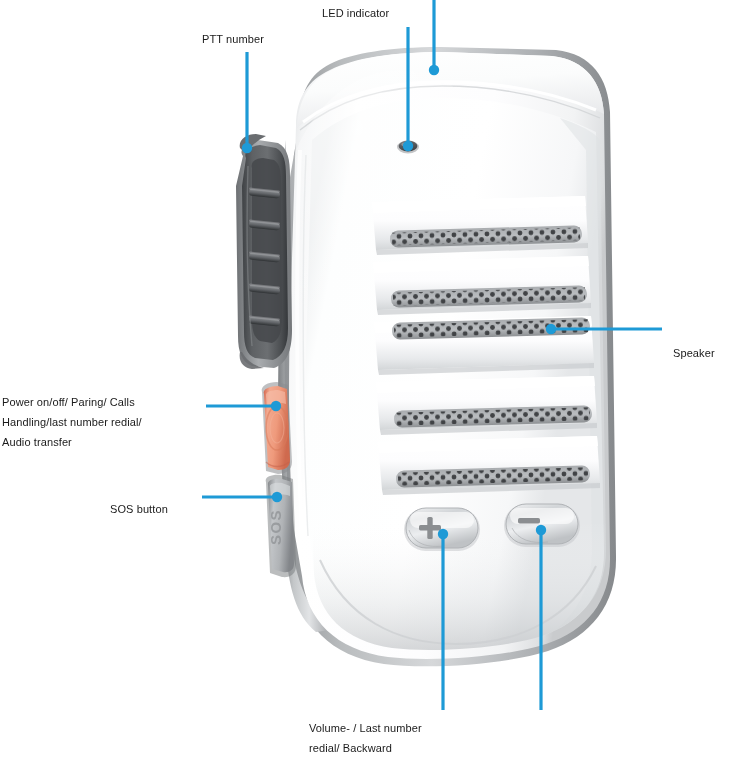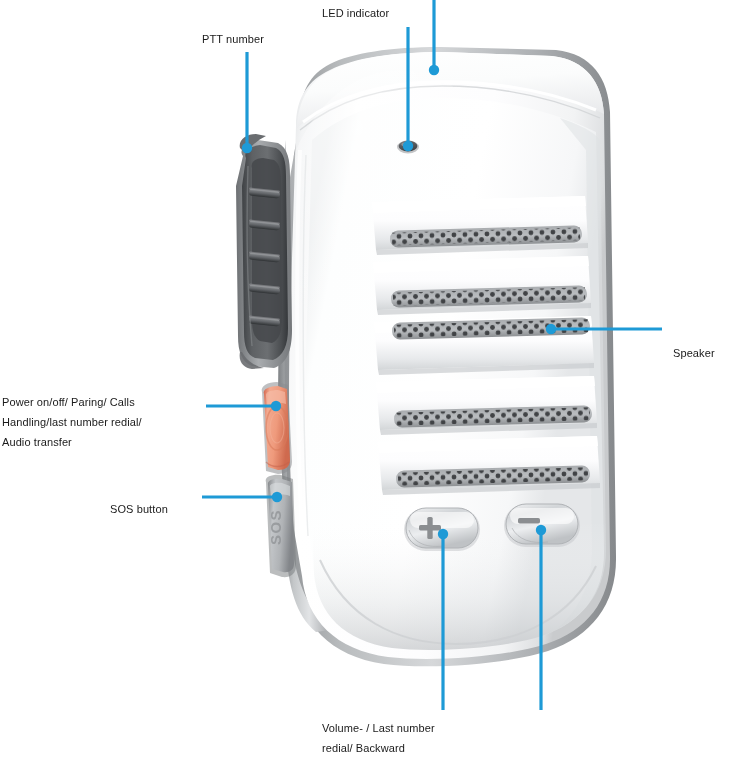--- a/index.html
+++ b/index.html
@@ -31,21 +31,21 @@
     line-height: 20px;
     color: #1a1a1a;
     white-space: pre;
     letter-spacing: 0.1px;
   }
   .lbl-ptt       { left: 202px; top: 29px; }
   .lbl-led       { left: 322px; top: 3px; }
   .lbl-speaker   { left: 673px; top: 318px; margin-top: 25px; }
   .lbl-power     { left: 2px;   top: 392px; }
   .lbl-sos       { left: 110px; top: 487px; margin-top: 12px; }
-  .lbl-volminus  { left: 309px; top: 718px; margin-left: 13px; }
+  .lbl-volminus  { left: 309px; top: 718px; }
   .lbl-volplus   { left: 518px; top: 718px; }
 </style>
 </head>
 <body>
 
 <div id="stage">
 
   <svg id="art" viewBox="0 0 750 759" xmlns="http://www.w3.org/2000/svg">
     <defs>
 

